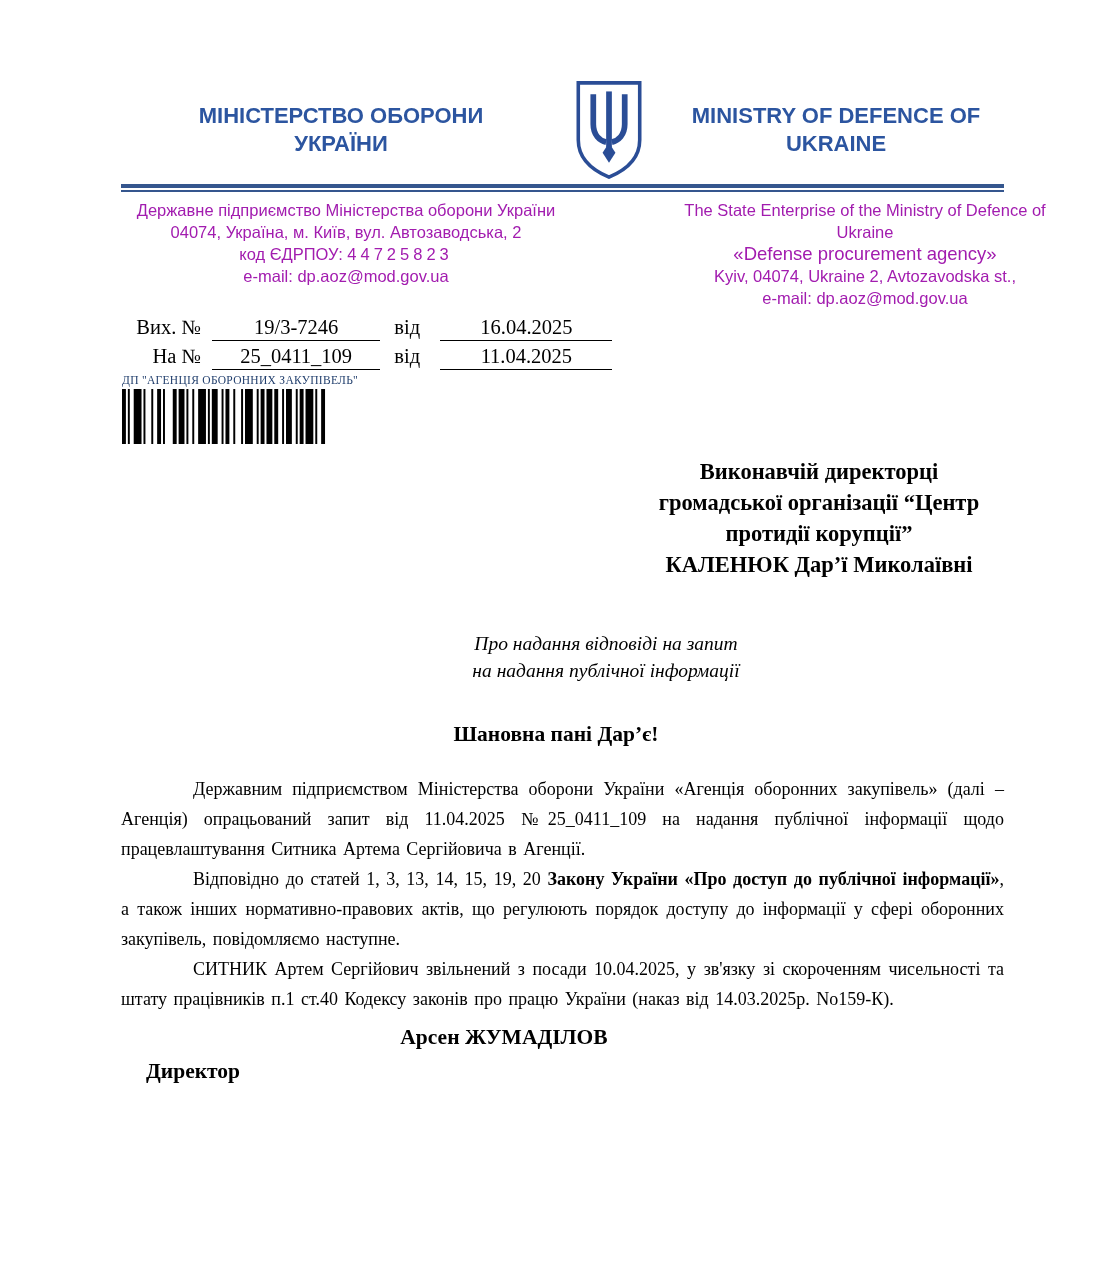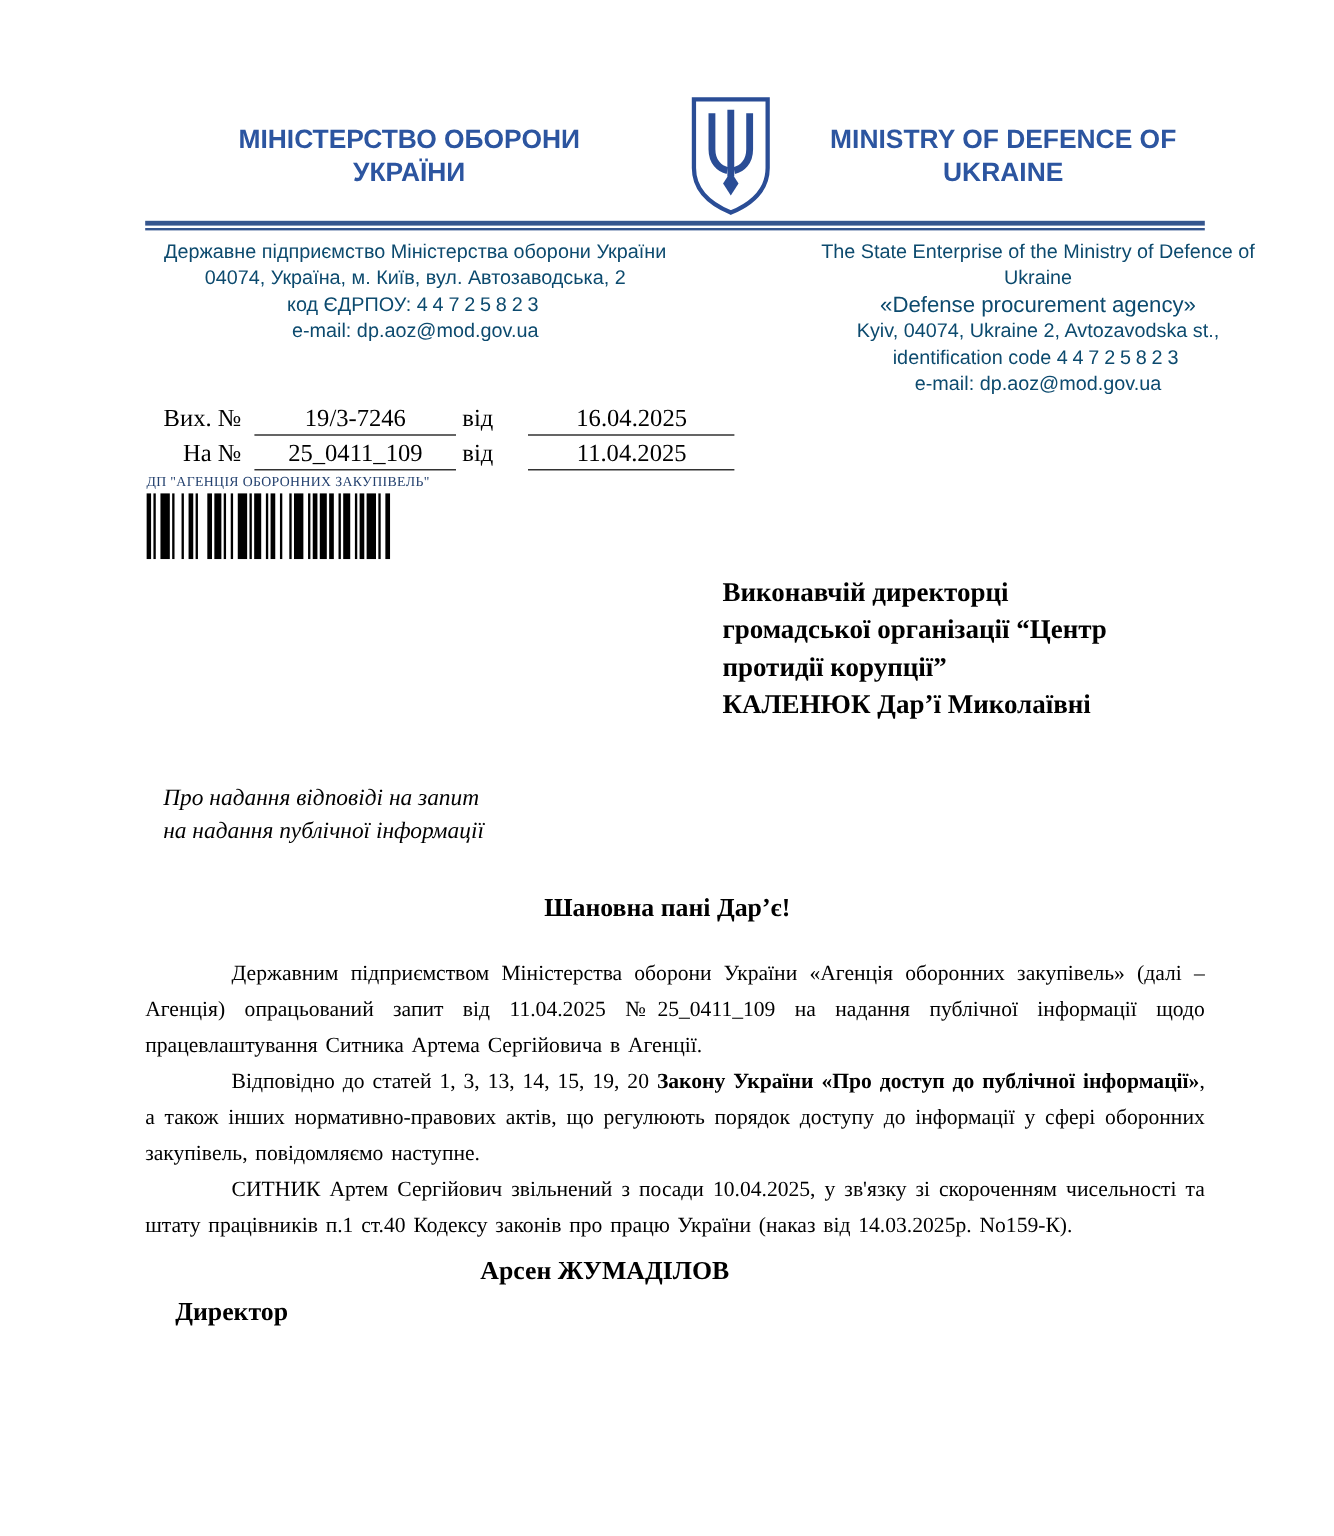--- a/index.html
+++ b/index.html
@@ -1,53 +1,53 @@
 <!DOCTYPE html>
 <html><head>
 <meta charset="utf-8">
 <style>
   html,body { margin:0; padding:0; background:#ffffff; }
   .page {
     position:relative; width:1040px; height:1280px; margin:14px auto;
     background:#ffffff; color:#000; overflow:hidden;
     font-family:"Liberation Serif", serif;
   }
-  .pre { white-space:pre-line; }
+  .pre { white-space:pre-line;text-align:center; }
 
   
   .lh { display:flex; align-items:flex-start; padding:62px 60px 0 85px; }
   .lh-title {
     font-family:"Liberation Sans", sans-serif; font-weight:bold;
     font-size:22px; line-height:28px; text-align:center; color:#2c55a0;
     white-space:pre-line; padding-top:26px;
   }
   .lh-left  { width:440px; }
   .lh-right { flex:1; }
   .lh-emblem { width:95px; display:flex; justify-content:center; padding-top:4px; }
 
   .rule { margin:4px 72px 0 85px; }
   .rule-top { height:4px; background:#35568e; margin-bottom:2px; }
   .rule-bot { height:2px; background:#35568e; }
 
   
   .info-row { display:flex; padding-left:85px; padding-right:22px; margin-top:7px; }
   .info {
-    font-family:"Liberation Sans", sans-serif; color:#0c4a6e;
+    font-family:"Liberation Sans", sans-serif; color:#a21caf;
     font-size:16.5px; line-height:22px; text-align:center;
   }
   .info-left  { width:450px; }
   .info-right { flex:1; padding-left:105px; }
   .info-big { font-size:18.5px; }
   .spaced { letter-spacing:4px; }
 
   
   .ref { margin:6px 0 0 95px; font-size:20.5px; line-height:25px; }
   .ref-row { margin-bottom:3px; }
   .ref-label { display:inline-block; width:70px; text-align:right;font-family:Liberation Serif, serif; }
-  .ref-mid { display:inline-block; width:44px; }
+  .ref-mid { display:inline-block; width:44px; text-align:center; }
   .ref-line { display:inline-block; text-align:center; border-bottom:1.6px solid #000; margin-left:6px; }
   .ref-num  { width:168px; }
   .ref-date { width:172px; }
 
   
   .bc-label {
     margin:4px 0 0 86px; font-size:11.5px; line-height:13px;
     color:#23406e; letter-spacing:0.3px;
   }
   .bc { display:block; margin:2px 0 0 86px; }
@@ -105,24 +105,20 @@
       <div>
         <span>код ЄДРПОУ:</span>
         <span class="spaced">44725823</span>
       </div>
       <div>e-mail: dp.aoz@mod.gov.ua</div>
     </div>
     <div class="info info-right">
       <div>The State Enterprise of the Ministry of Defence of Ukraine</div>
       <div class="info-big">«Defense procurement agency»</div>
       <div>Kyiv, 04074, Ukraine 2, Avtozavodska st.,</div>
-      <div>
-        <span>identification code</span>
-        <span class="spaced">44725823</span>
-      </div>
       <div>e-mail: dp.aoz@mod.gov.ua</div>
     </div>
   </div>
 
   <div class="ref">
     <div class="ref-row">
       <span class="ref-label">Вих. №</span>
       <span class="ref-line ref-num">19/3-7246</span>
       <span class="ref-mid">від</span>
       <span class="ref-line ref-date">16.04.2025</span>

